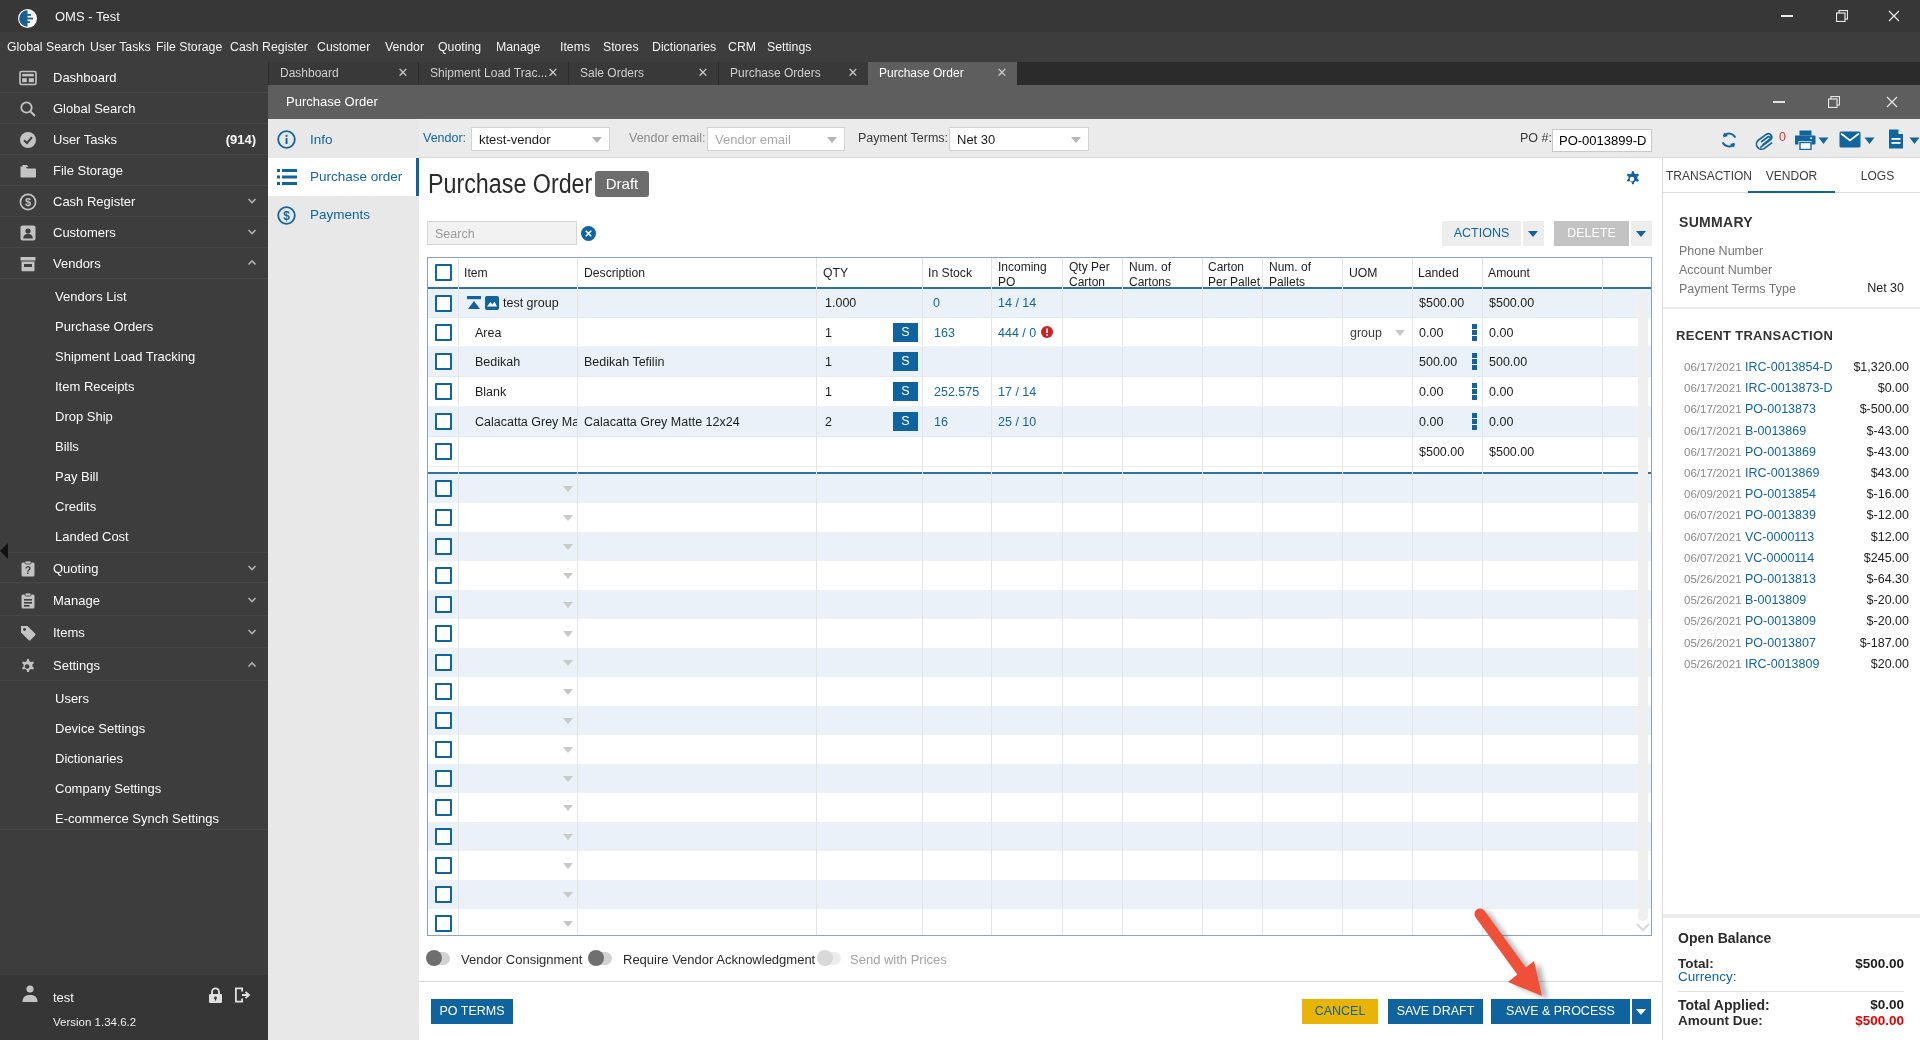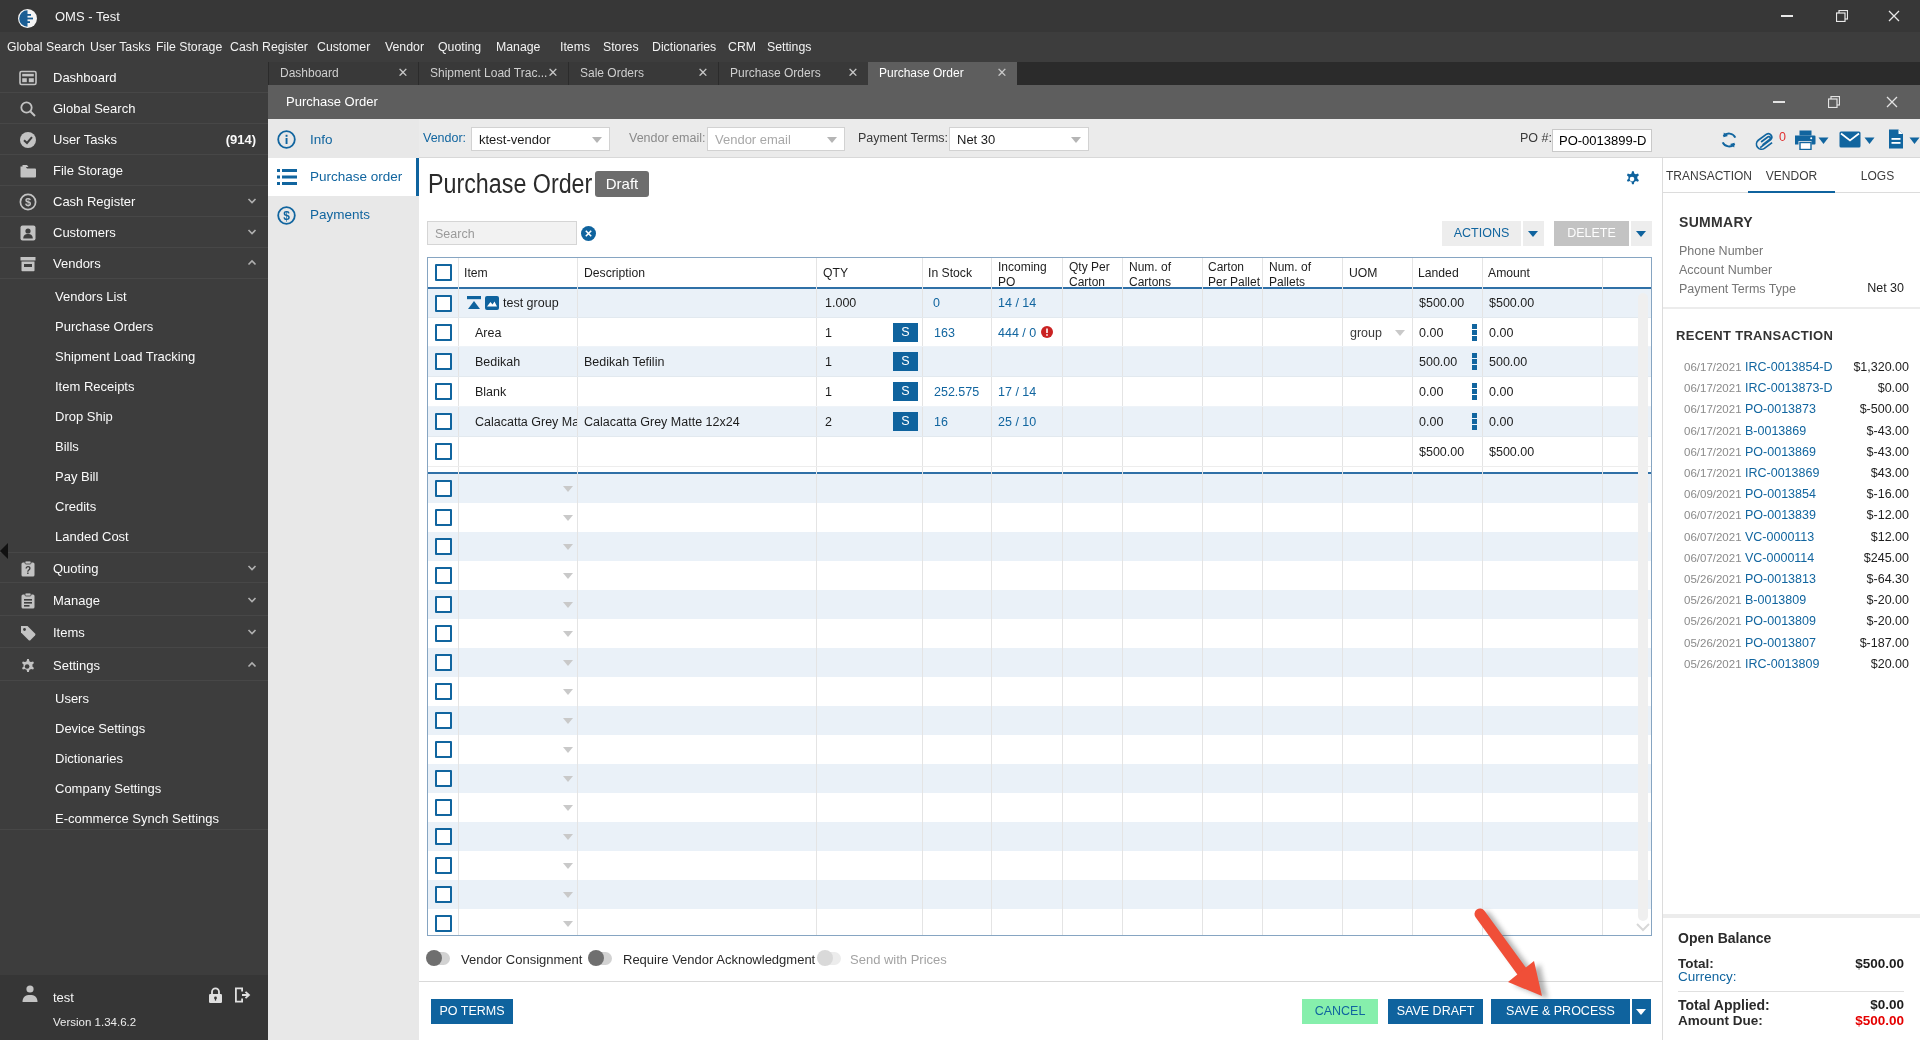--- a/index.html
+++ b/index.html
@@ -571,21 +571,21 @@
   <div class="abs" style="left:42px;top:794px;font-size:13px;color:#2a2a2a;">Vendor Consignment</div>
   <div class="abs" style="left:171px;top:794px;width:22px;height:13px;background:#d2d2d2;border-radius:7px;"></div>
   <div class="abs" style="left:169px;top:792px;width:16px;height:16px;background:#6f6f6f;border-radius:8px;"></div>
   <div class="abs" style="left:204px;top:794px;font-size:13px;color:#2a2a2a;">Require Vendor Acknowledgment</div>
   <div class="abs" style="left:400px;top:794px;width:22px;height:13px;background:#ececec;border-radius:7px;"></div>
   <div class="abs" style="left:398px;top:792px;width:16px;height:16px;background:#d9d9d9;border-radius:8px;"></div>
   <div class="abs" style="left:431px;top:794px;font-size:13px;color:#a3a3a3;">Send with Prices</div>
   <div class="abs" style="left:0;top:823px;width:1243px;height:1px;background:#d9d9d9;"></div>
 
   <div class="btn-blue" style="left:12px;top:841px;width:82px;height:25px;line-height:25px;">PO TERMS</div>
-  <div class="btn-gray" style="left:883px;top:841px;width:76px;height:25px;line-height:25px;background:#86efac;">CANCEL</div>
+  <div class="btn-gray" style="left:883px;top:841px;width:76px;height:25px;line-height:25px;background:#eab308;">CANCEL</div>
   <div class="btn-blue" style="left:969px;top:841px;width:95px;height:25px;line-height:25px;">SAVE DRAFT</div>
   <div class="btn-blue" style="left:1072px;top:841px;width:139px;height:25px;line-height:25px;">SAVE &amp; PROCESS</div>
   <div class="btn-blue" style="left:1213px;top:841px;width:19px;height:25px;">
       <span style="position:absolute;left:4px;top:10px;width:0;height:0;border-left:5.5px solid transparent;border-right:5.5px solid transparent;border-top:6px solid #fff;"></span>
     </div>
 </div>
 
 <svg class="abs" style="left:1460px;top:895px" width="110" height="125" viewBox="0 0 110 125">
   <defs>
       <filter id="sh" x="-30%" y="-30%" width="180%" height="180%">

